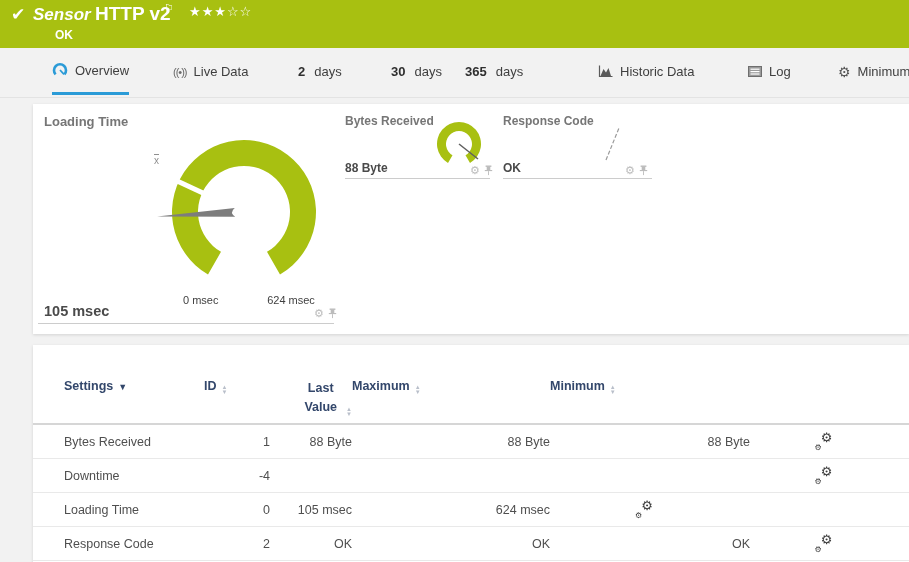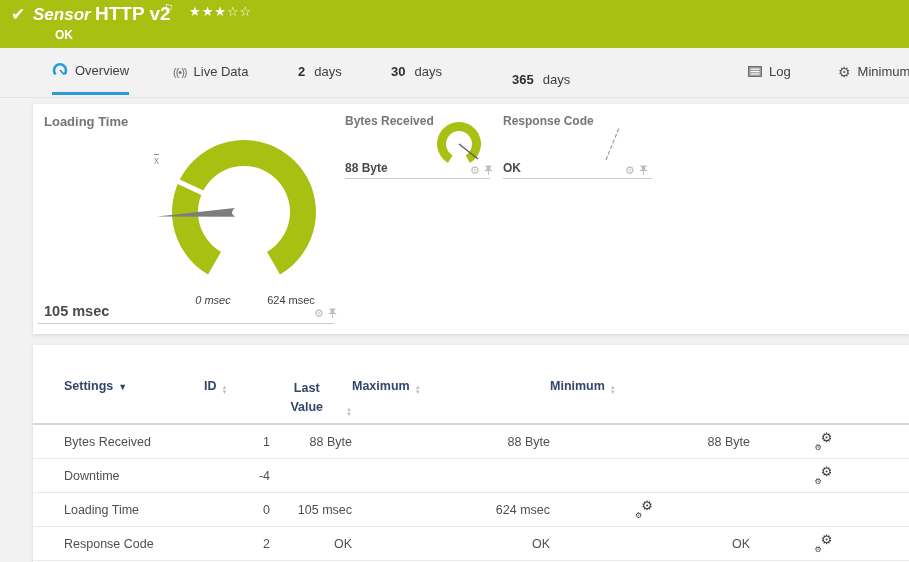--- a/index.html
+++ b/index.html
@@ -18,41 +18,41 @@
   .topbar .stars { position:absolute; left:189px; top:4px; font-size:13px; letter-spacing:1px; }
   .topbar .status{ position:absolute; left:55px; top:28px; font-size:12px; font-weight:bold; }
 
   
   .tabbar { position:absolute; left:0; top:48px; width:100%; height:50px; border-bottom:1px solid #e3e3e3; }
   .tab { position:absolute; top:0; height:47px; display:flex; align-items:center; gap:7px;
          font-size:13px; color:#3f3f3f; cursor:pointer; white-space:nowrap; }
   .tab .num { font-weight:bold; color:#2f2f2f; margin-right:2px; }
   .tab.active { border-bottom:3px solid #2b9bd7; }
   .tab-overview { left:52px;  } .tab-live { left:173px; } .tab-2d { left:298px; }
-  .tab-30d { left:391px; } .tab-365d { left:512px;margin-top:8px; } .tab-historic { left:598px; }
+  .tab-30d { left:391px; } .tab-365d { left:465px; } .tab-historic { left:598px; }
   .tab-log { left:748px; } .tab-settings { left:838px; }
   .live-glyph { font-size:11px; color:#6a6a6a; letter-spacing:-1px; }
   .gear-glyph { font-size:14px; color:#555; line-height:1; }
 
   
   .panel { position:absolute; left:33px; background:#fff; box-shadow:0 1px 3px rgba(0,0,0,.13); }
   .panel-gauges { top:104px; width:876px; height:230px; }
   .panel-table  { top:345px; width:876px; height:245px; }
 
   .gtitle { position:absolute; font-size:12px; font-weight:bold; color:#767676; }
   .gvalue { position:absolute; font-size:12px; font-weight:bold; color:#4a4a4a; }
   .gline  { position:absolute; height:1px; background:#ccc; }
   .gicons { position:absolute; display:flex; align-items:center; gap:4px; color:#bcbcbc; }
   .gicons .gg { font-size:11px; line-height:1; }
 
   
   .lt-title { left:11px; top:10px; font-size:13px; }
   .lt-svg   { position:absolute; left:116px; top:13px; }
   .lt-avg   { position:absolute; left:121px; top:51px; font-size:10px; color:#8f8f8f; text-decoration:overline; }
-  .lt-min   { position:absolute; left:150px; top:190px; width:60px; text-align:center; font-size:11px; color:#3f3f3f;font-style:italic; }
+  .lt-min   { position:absolute; left:150px; top:190px; width:60px; text-align:left; font-size:11px; color:#3f3f3f; }
   .lt-max   { position:absolute; left:227px; top:190px; width:62px; text-align:center; font-size:11px; color:#3f3f3f; }
   .lt-value { left:11px; top:199px; font-size:14.5px; }
   .lt-icons { left:281px; top:204px; }
   .lt-line  { left:5px; top:219px; width:296px; }
 
   
   .br-title { left:312px; top:10px; }
   .br-svg   { position:absolute; left:398px; top:14px; }
   .br-value { left:312px; top:57px; }
   .br-icons { left:437px; top:61px; }
@@ -63,21 +63,21 @@
   .rc-svg   { position:absolute; left:563px; top:12px; }
   .rc-value { left:470px; top:57px; }
   .rc-icons { left:592px; top:61px; }
   .rc-line  { left:470px; top:74px; width:149px; }
 
   
   .tgrid { display:grid; grid-template-columns:31px 140px 66px 82px 198px 200px 159px; align-items:center; }
   .thead { position:absolute; left:0; top:34px; width:100%; align-items:flex-start;
            font-size:12.5px; font-weight:bold; color:#33476b; }
   .th-right { text-align:left; }
-  .lastv { display:flex; justify-content:flex-end; align-items:flex-end; gap:18px; }
+  .lastv { display:flex; justify-content:flex-end; align-items:flex-end; gap:4px; }
   .lv-text { text-align:center; line-height:1.5; }
   .thead-border { position:absolute; left:0; top:78px; width:100%; height:2px; background:#d6d6d6; }
   .trow { position:absolute; left:0; width:100%; height:34px; border-bottom:1px solid #e9e9e9;
           font-size:12.5px; color:#4f4f4f; cursor:pointer; }
   .trow .right { text-align:right; }
   .row-0 { top:80px; } .row-1 { top:114px; } .row-2 { top:148px; } .row-3 { top:182px; }
   .c-set { display:flex; justify-content:center; padding-right:12px; }
 
   .sort { display:inline-flex; flex-direction:column; margin-left:5px; vertical-align:1px; }
   .sort i { font-style:normal; font-size:6px; line-height:5px; color:#b9bfca; }
@@ -117,20 +117,27 @@
       <span class="num">2</span>
       <span>days</span>
     </div>
     <div class="tab tab-30d">
       <span class="num">30</span>
       <span>days</span>
     </div>
     <div class="tab tab-365d">
       <span class="num">365</span>
       <span>days</span>
+    </div>
+    <div class="tab tab-historic">
+      <svg width="15" height="13" viewBox="0 0 15 13">
+        <path d="M1.5 0.5 V11.5 H14.5" fill="none" stroke="#5a5a5a" stroke-width="1.2"></path>
+        <path d="M2.5 11 L5.5 4 L8 7.5 L10.5 3 L13 11 Z" fill="#5a5a5a"></path>
+      </svg>
+      <span>Historic Data</span>
     </div>
     <div class="tab tab-log">
       <svg width="14" height="11" viewBox="0 0 14 11">
         <rect x="0.5" y="0.5" width="13" height="10" fill="#9a9a9a" stroke="#6e6e6e"></rect>
         <rect x="2.5" y="2.6" width="9" height="1.2" fill="#fff"></rect>
         <rect x="2.5" y="5" width="9" height="1.2" fill="#fff"></rect>
         <rect x="2.5" y="7.4" width="9" height="1.2" fill="#fff"></rect>
       </svg>
       <span>Log</span>
     </div>

